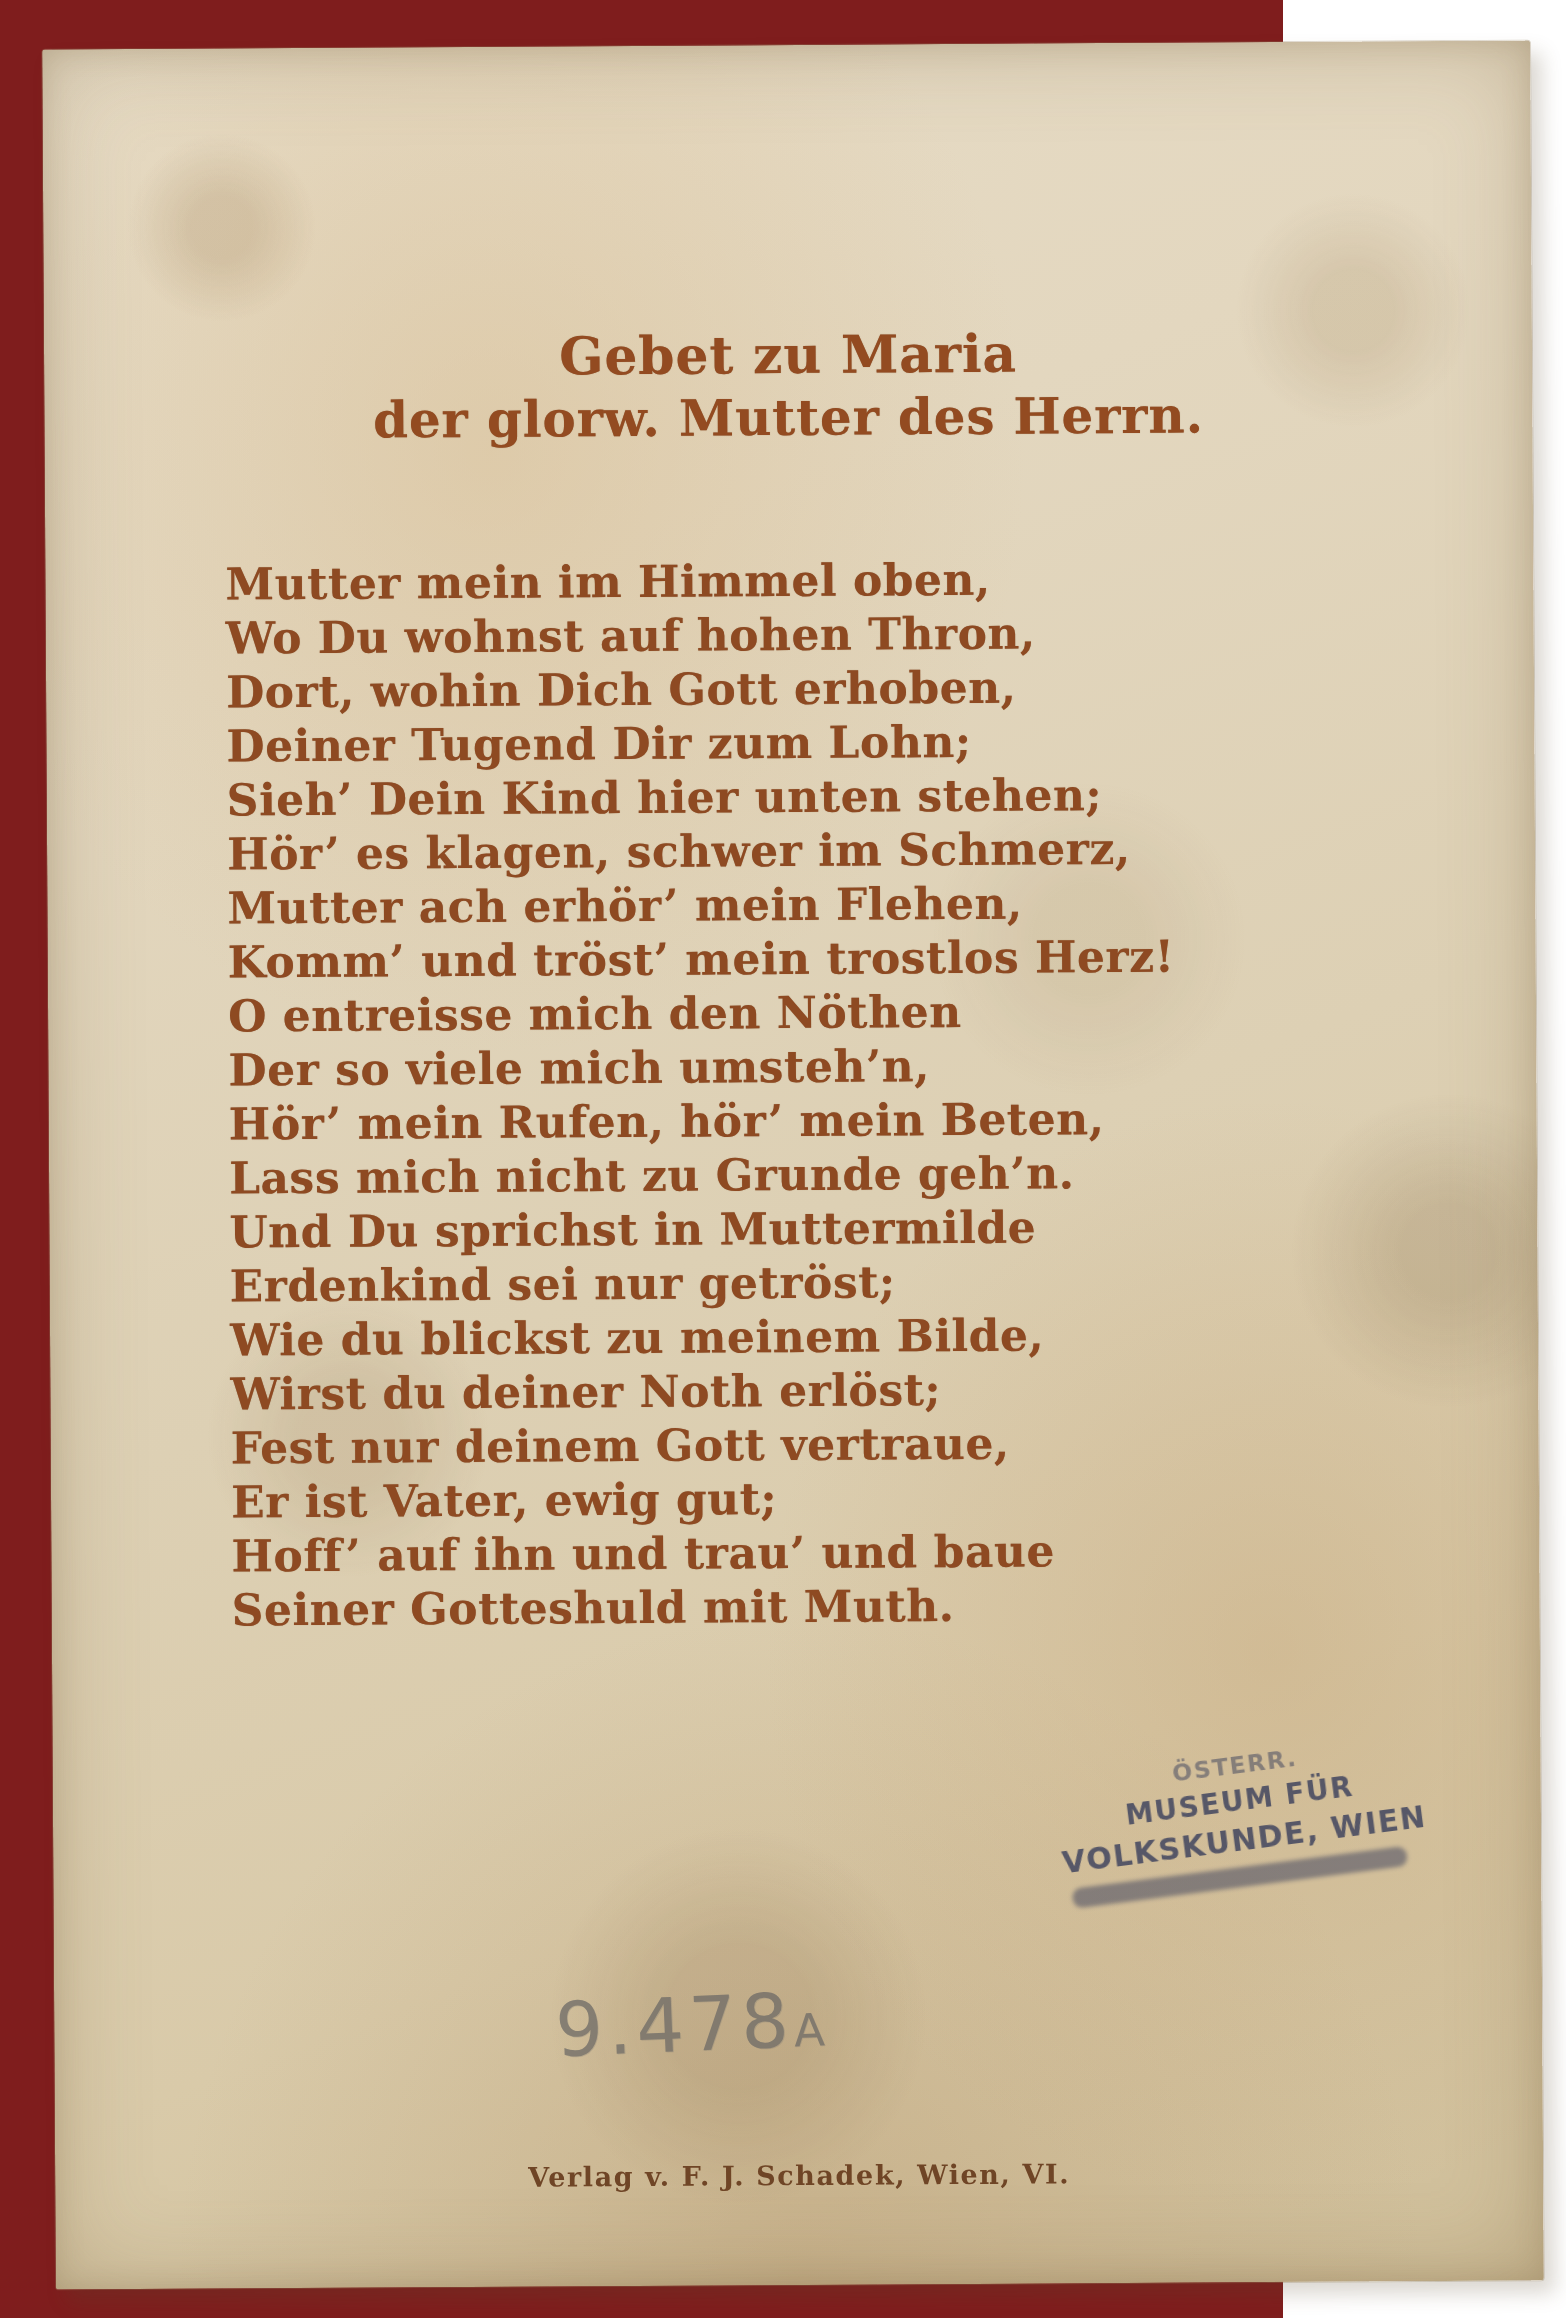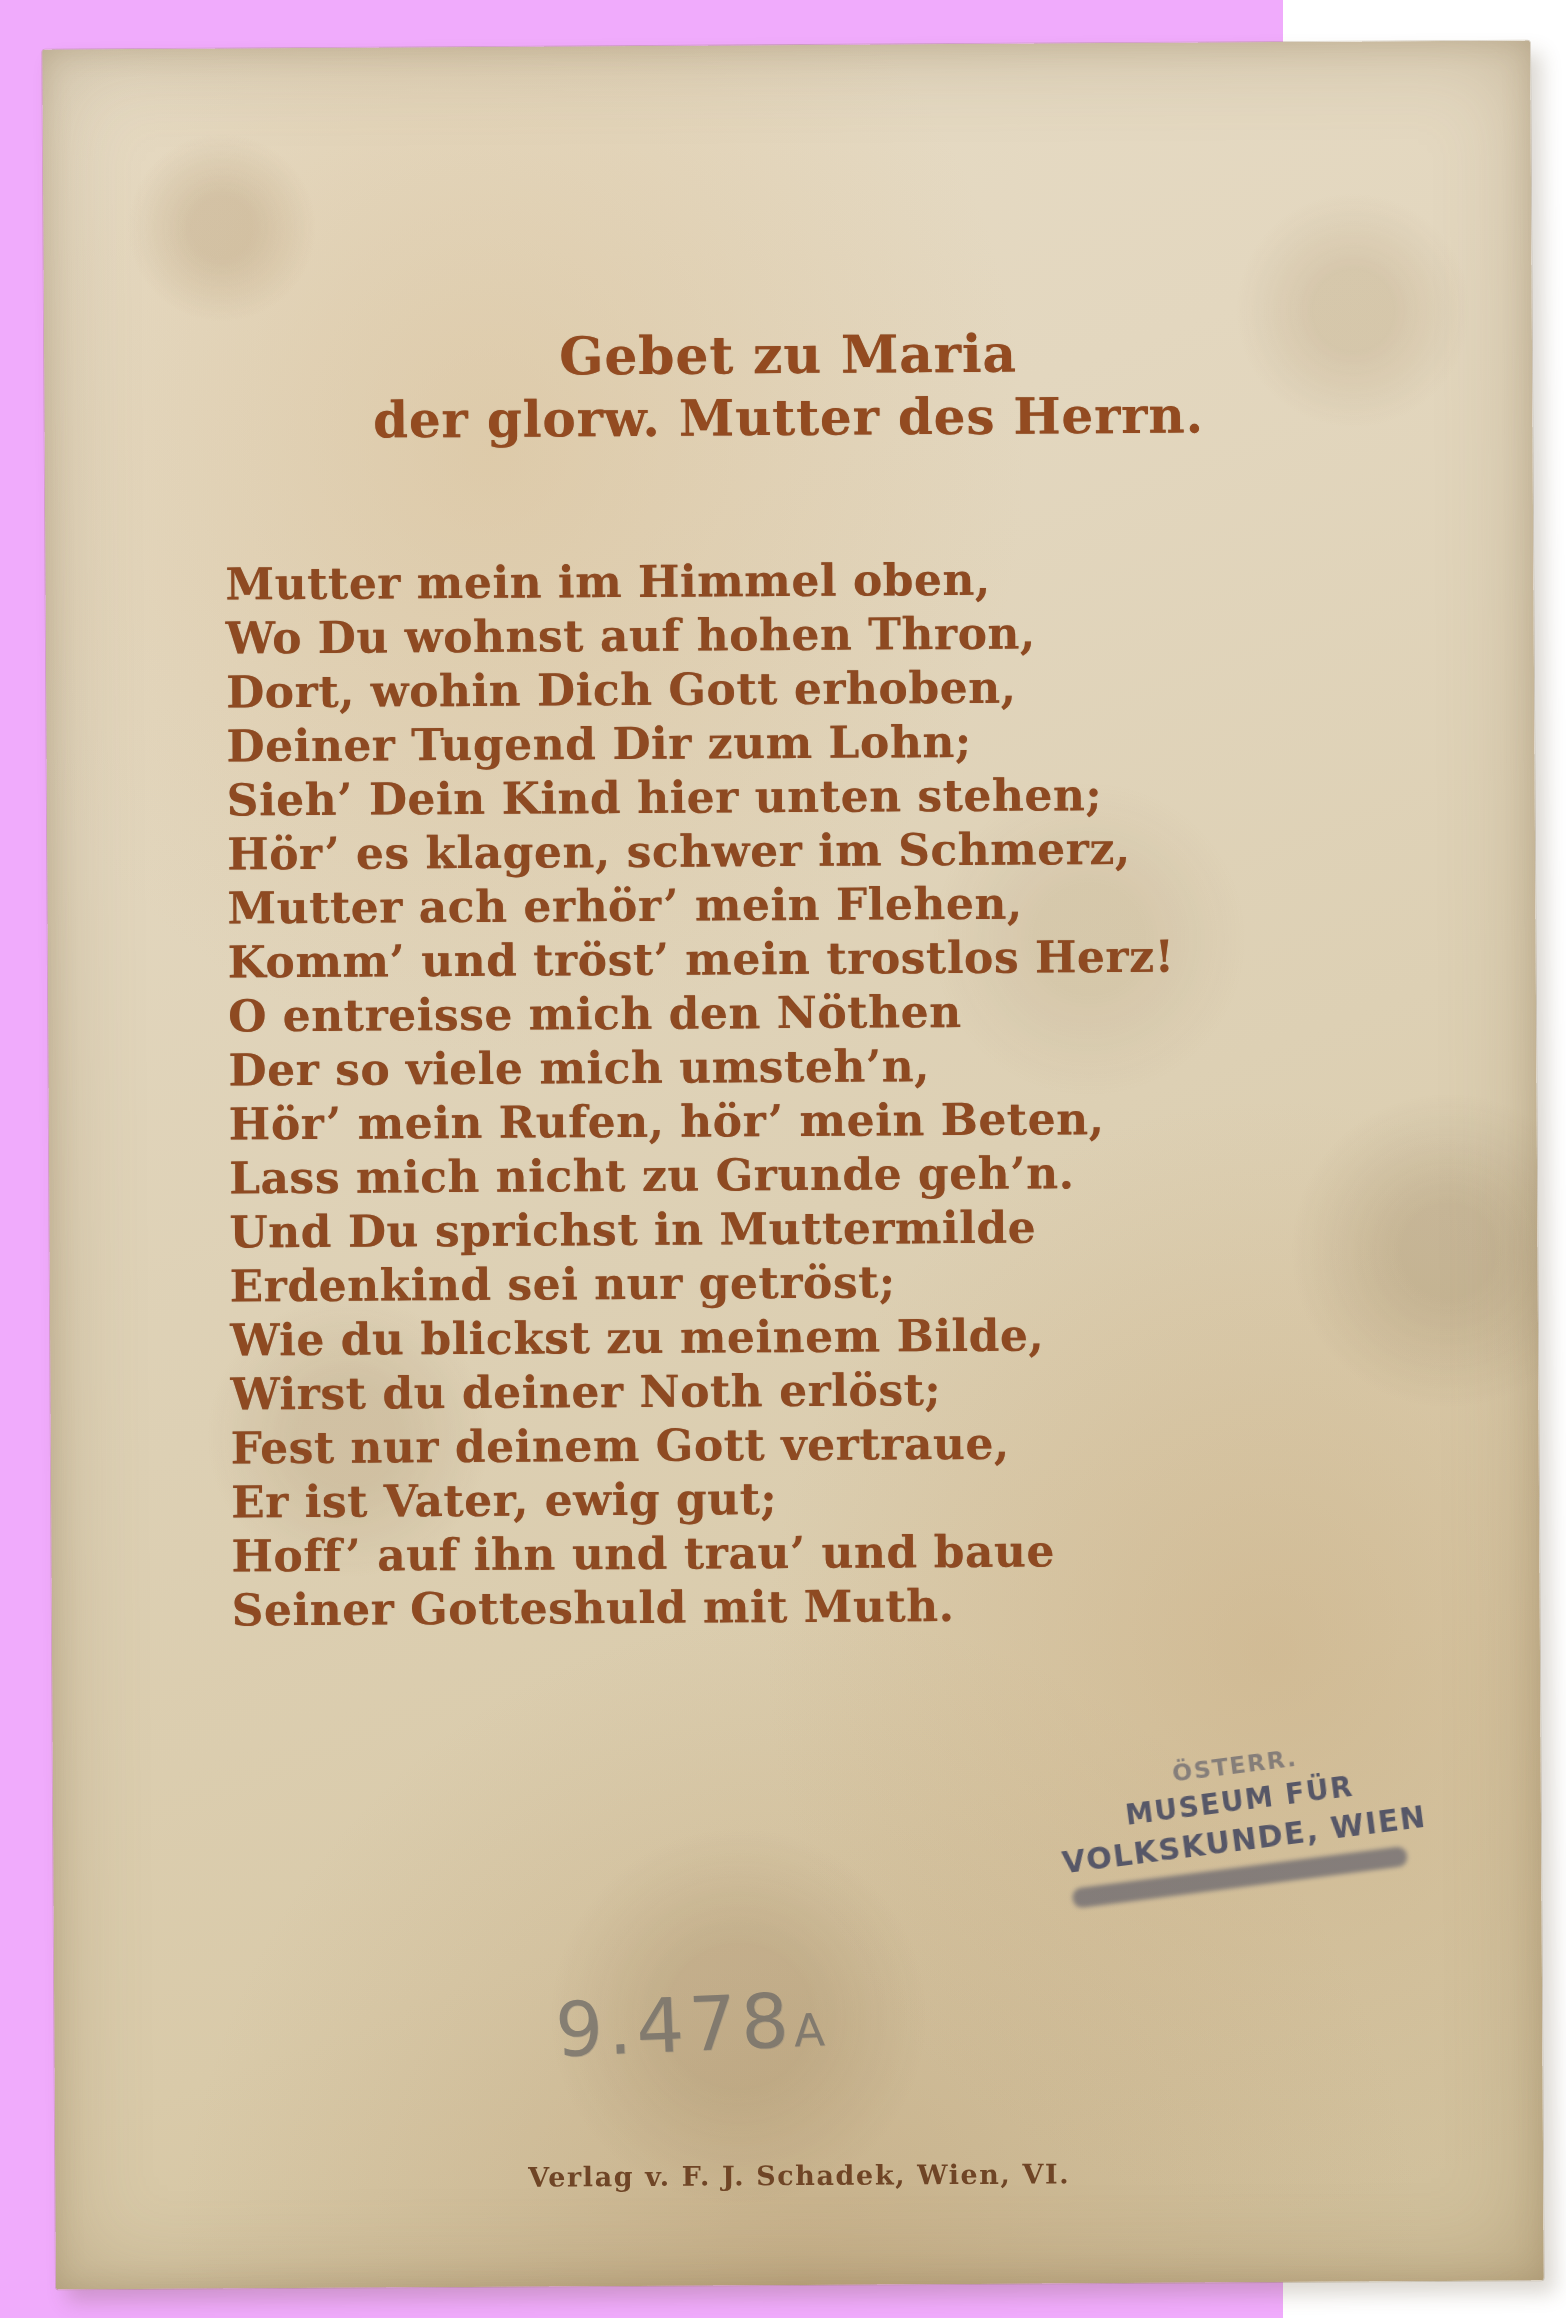--- a/index.html
+++ b/index.html
@@ -12,21 +12,21 @@
     height: 2319px;
     font-family: "Liberation Serif", serif;
     overflow: hidden;
   }
 
   
   #scan-page {
     position: relative;
     width: 1283px;
     height: 2319px;
-    background: #f0abfc;
+    background: #7f1d1d;
   }
 
   
   #card {
     position: absolute;
     left: 49px;
     top: 45px;
     width: 1488px;
     height: 2240px;
     background:

